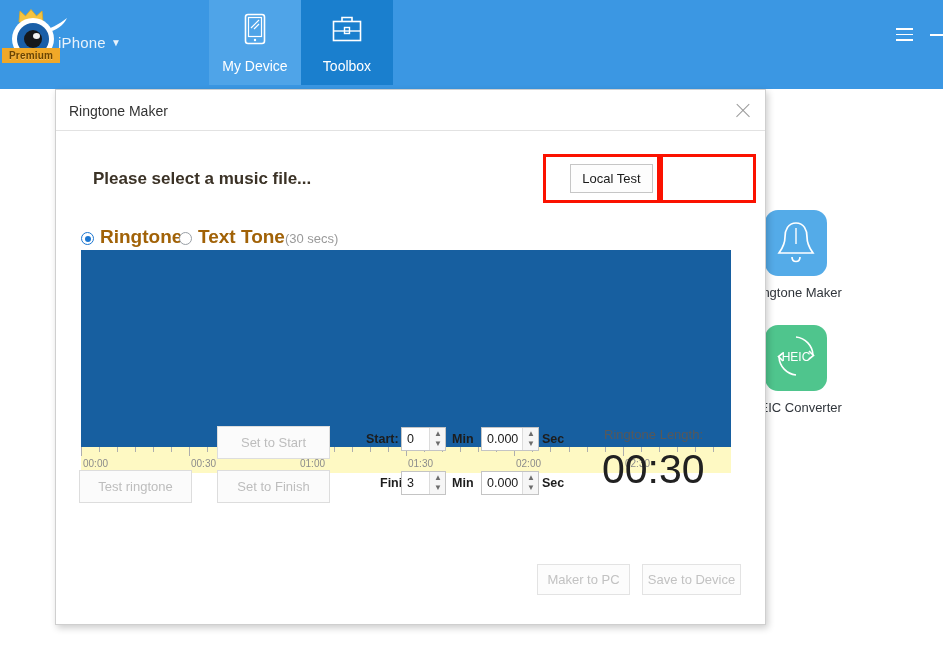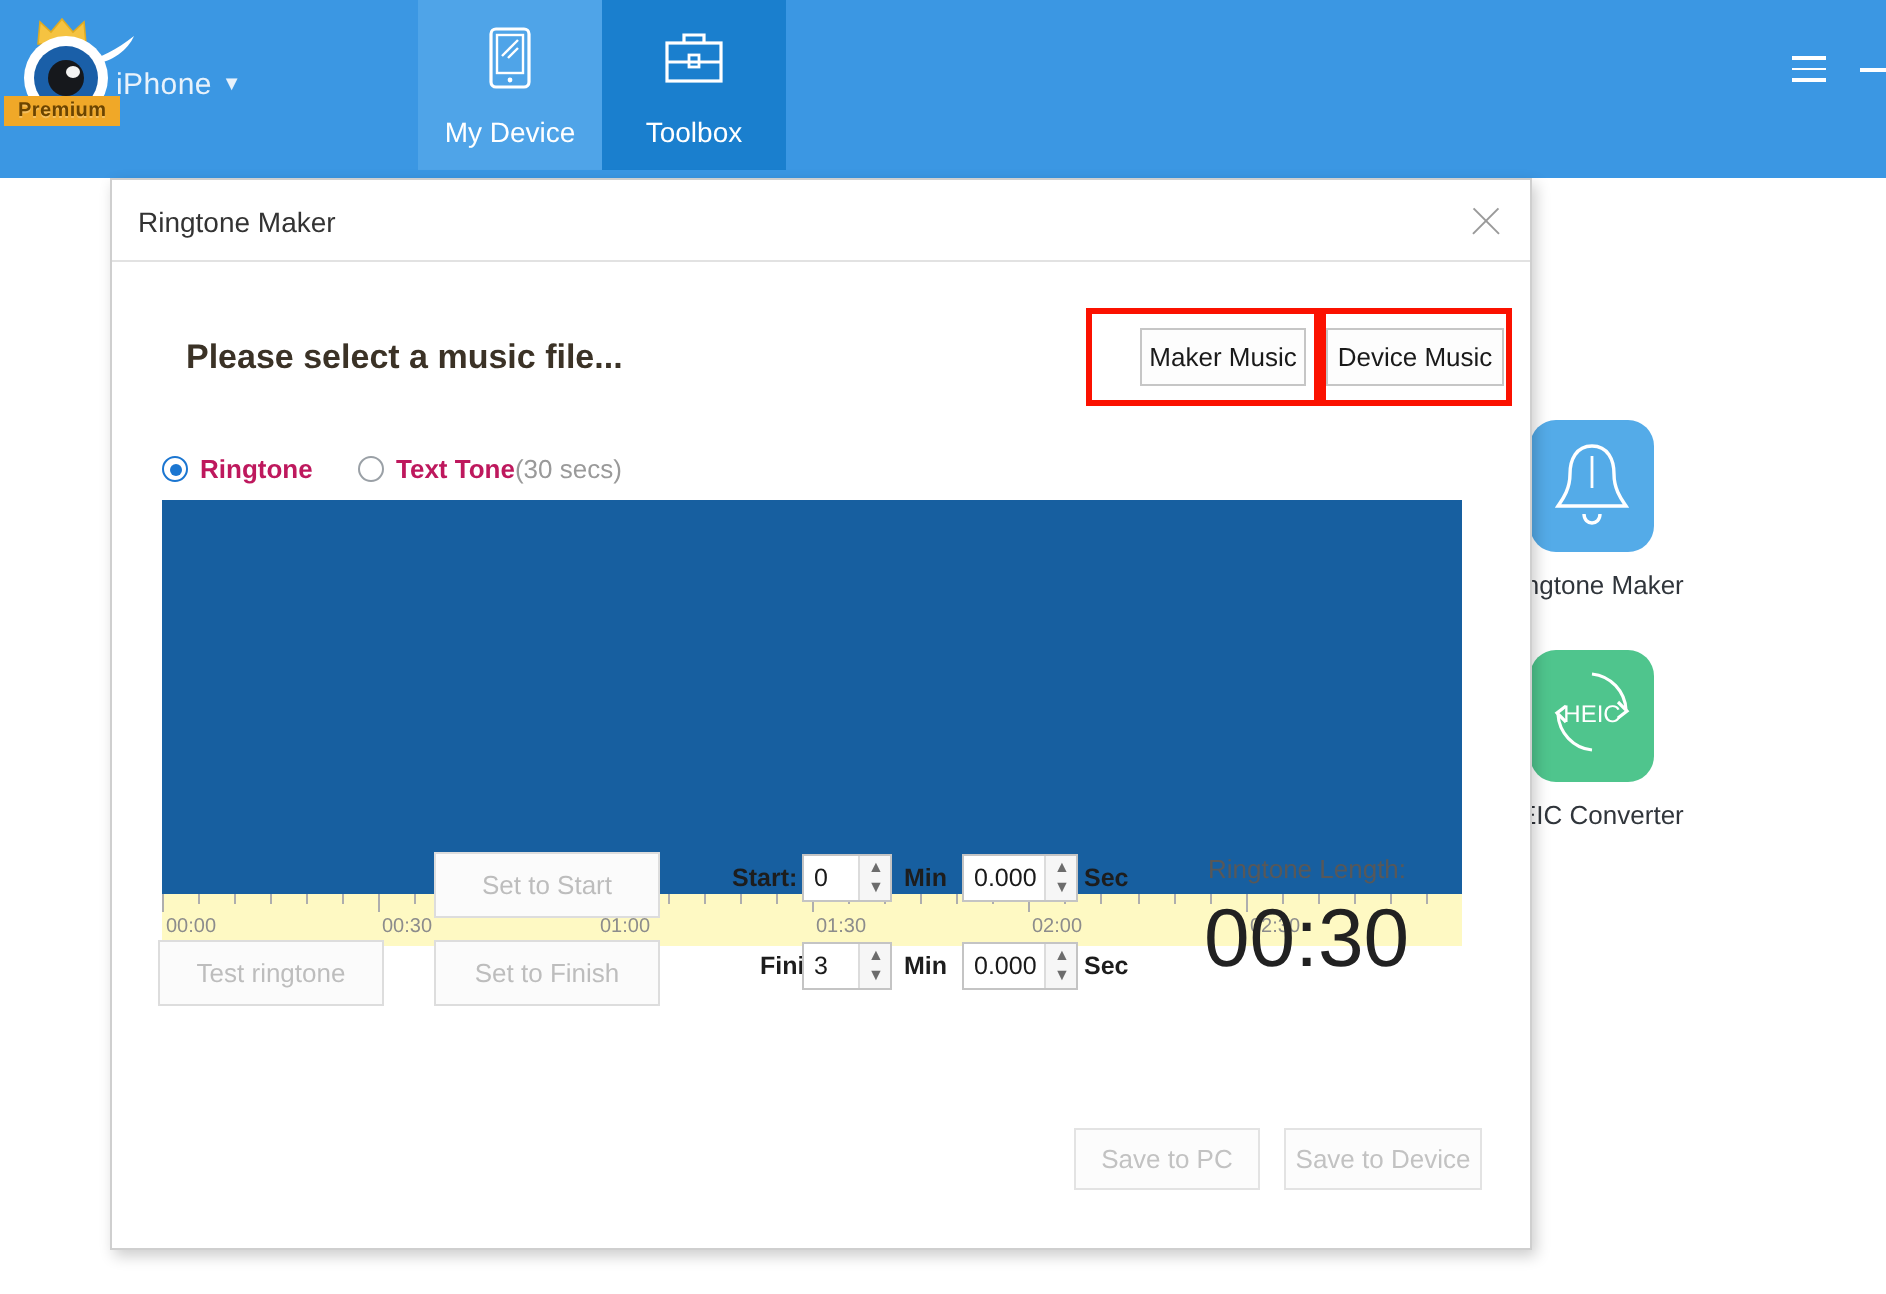--- a/index.html
+++ b/index.html
@@ -273,23 +273,23 @@
   .radio-dot.checked { border-color: #1b76d1; }
   .radio-dot.checked:after {
     content: "";
     position: absolute;
     left: 2.5px; top: 2.5px;
     width: 6px; height: 6px;
     border-radius: 50%;
     background: #1b76d1;
   }
   .radio-label {
-    font-size: 13px;
+    font-size: 19px;
     font-weight: bold;
-    color: #be185d;
+    color: #a16207;
     margin-left: 6px;
   }
   .radio-sub {
     font-size: 13px;
     color: #9a9a9a;
   }
 
   
   .wave-wrap {
     position: absolute;
@@ -514,22 +514,21 @@
   <div class="dialog-titlebar">
     <div class="dialog-title">Ringtone Maker</div>
     <div class="dialog-close"></div>
   </div>
 
   <div class="dialog-heading">Please select a music file...</div>
 
   <div class="annot-box" id="annot-local-music"></div>
   <div class="annot-box" id="annot-device-music"></div>
 
-  <button class="src-btn" id="btn-local-music">Maker Music</button>
-  <button class="src-btn" id="btn-device-music">Device Music</button>
+  <button class="src-btn" id="btn-local-music">Local Test</button>
 
   <div class="radio-row">
     <div class="radio-item" id="radio-ringtone">
       <span class="radio-dot checked"></span><span class="radio-label">Ringtone</span>
     </div>
     <div class="radio-item" id="radio-text-tone">
       <span class="radio-dot"></span><span class="radio-label">Text Tone</span><span class="radio-sub">(30 secs)</span>
     </div>
   </div>
 
@@ -617,15 +616,15 @@
     <span class="spin-value">0.000</span>
     <span class="spin-arrows">
       <span class="up">▲</span>
       <span class="down">▼</span>
     </span>
   </div>
 
   <div id="length-label">Ringtone Length:</div>
   <div id="length-value">00:30</div>
 
-  <button class="save-btn" id="btn-save-pc">Save to PC</button>
+  <button class="save-btn" id="btn-save-pc">Maker to PC</button>
   <button class="save-btn" id="btn-save-device">Save to Device</button>
 </div>
 
 </body></html>

